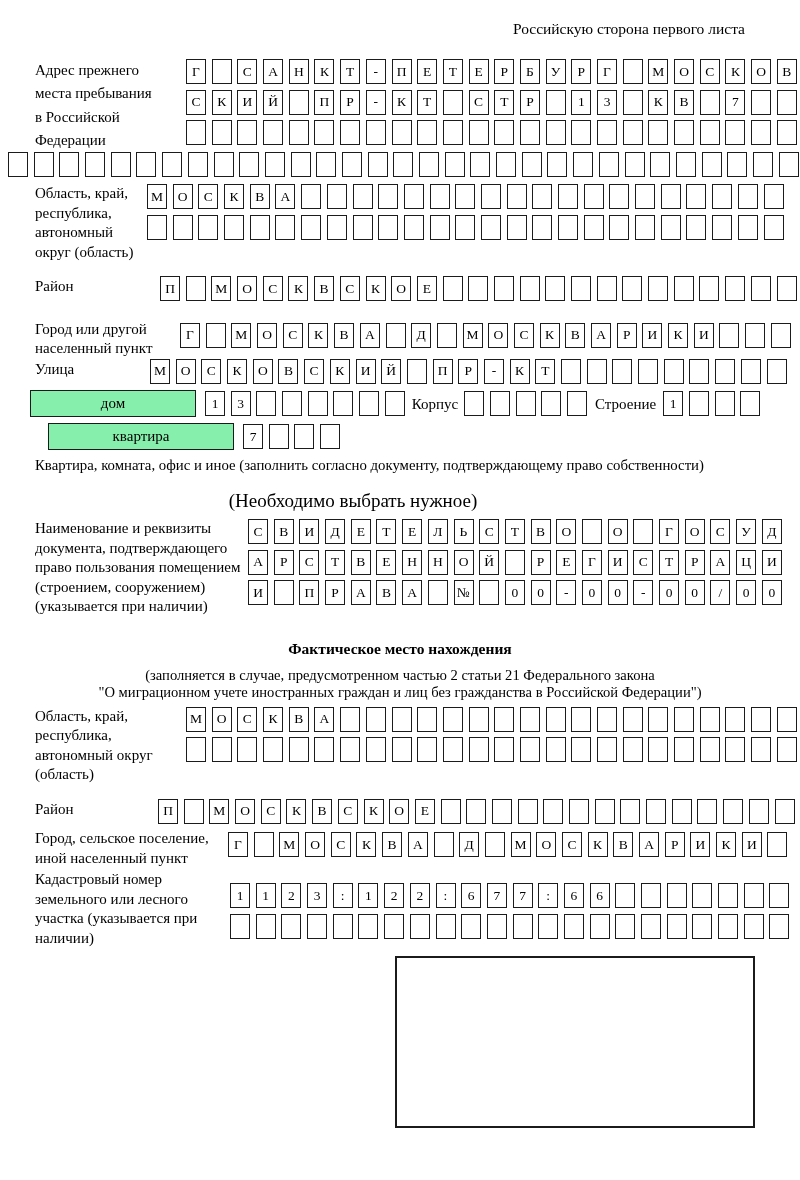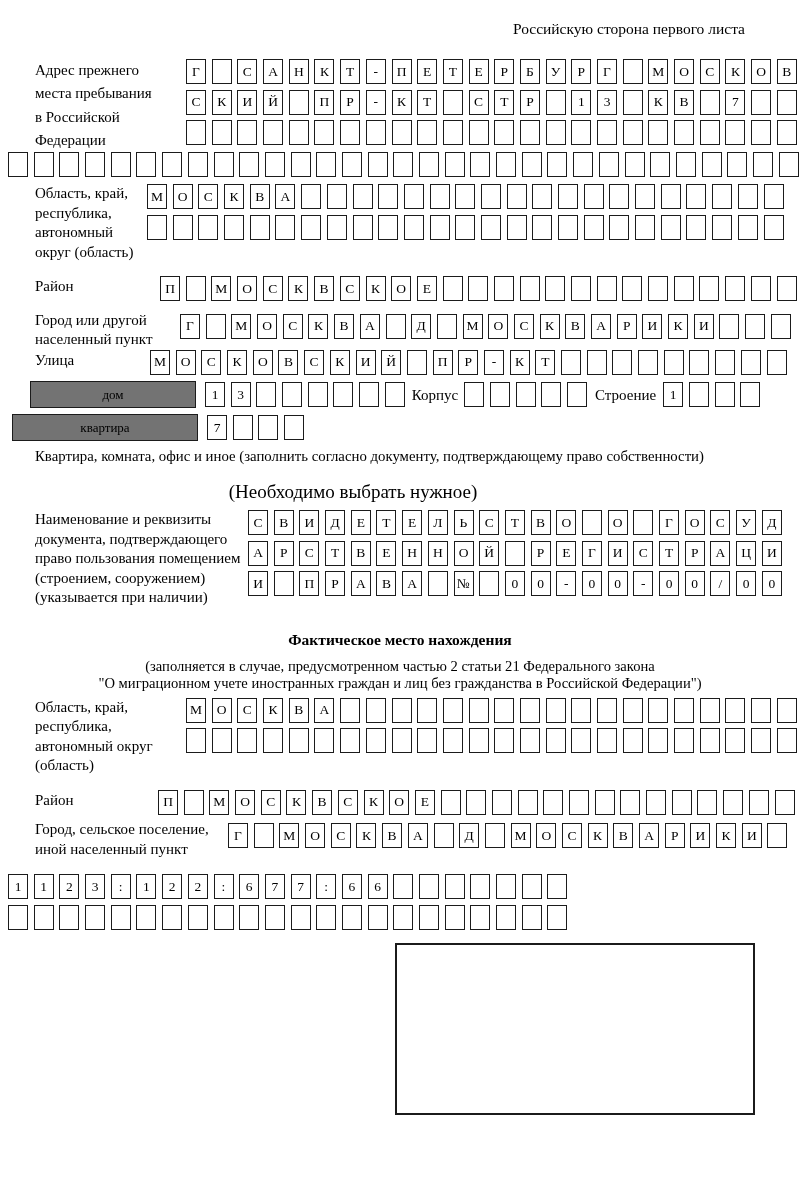--- a/index.html
+++ b/index.html
@@ -24,21 +24,21 @@
   .w-doc{width:235px;margin-right:5px}
   .w-freg{width:170px;margin-right:8px}
   .w-fdist{width:140px;margin-right:10px}
   .w-fcity{width:220px;margin-right:0}
   .w-kad{width:222px;margin-right:0}
 
   .note-center{width:784px;text-align:center;font-size:14.6px}
   .title-center{width:784px;text-align:center;font-weight:bold;font-size:15.5px}
 
   .inline-row{display:flex;align-items:center}
-  .widebox{height:27px;border:1.6px solid #1b1b1b;display:flex;align-items:center;justify-content:center;font-size:13px;background:#737373}
+  .widebox{height:27px;border:1.6px solid #1b1b1b;display:flex;align-items:center;justify-content:center;font-size:15px;background:#86efac}
   .smalllabel{font-size:15px;line-height:1.2}
   .caption{padding-left:27px;font-size:14.8px}
 
   .checkbox{width:21px;height:27px;border:1.6px solid #1b1b1b;display:flex;align-items:center;justify-content:center;font-size:14.5px;background:#fff;flex:0 0 auto}
 
   .stampbox{margin-left:387px;width:360px;height:172px;border:2px solid #1b1b1b;background:#fff}
 </style>
 </head>
 <body>
 
@@ -248,21 +248,21 @@
         <span class="cell"></span>
         <span class="cell"></span>
         <span class="cell"></span>
         <span class="cell"></span>
         <span class="cell"></span>
         <span class="cell"></span>
         <span class="cell"></span>
       </div>
   </div>
 
-  <div class="group" style="margin-top:4px">
+  <div class="group" style="margin-top:13px">
     <div class="label tight w-s2city">Город или другой населенный пункт</div>
     <div class="cellrow" style="margin-top:3px">
         <span class="cell">Г</span>
         <span class="cell"></span>
         <span class="cell">М</span>
         <span class="cell">О</span>
         <span class="cell">С</span>
         <span class="cell">К</span>
         <span class="cell">В</span>
         <span class="cell">А</span>
@@ -338,21 +338,21 @@
       </div>
     <div class="smalllabel" style="margin-left:8px">Строение</div>
     <div class="cellrow" style="margin-bottom:0;margin-left:7px">
         <span class="cell">1</span>
         <span class="cell"></span>
         <span class="cell"></span>
         <span class="cell"></span>
       </div>
   </div>
 
-  <div class="inline-row" style="margin-left:4px;margin-top:6px">
+  <div class="inline-row" style="margin-left:40px;margin-top:6px">
     <div class="widebox" style="width:186px">квартира</div>
     <div class="cellrow" style="margin-bottom:0;margin-left:9px">
         <span class="cell">7</span>
         <span class="cell"></span>
         <span class="cell"></span>
         <span class="cell"></span>
       </div>
   </div>
   <div class="caption" style="margin-top:7px">Квартира, комната, офис и иное (заполнить согласно документу, подтверждающему право собственности)</div>
 
@@ -548,20 +548,21 @@
         <span class="cell">А</span>
         <span class="cell">Р</span>
         <span class="cell">И</span>
         <span class="cell">К</span>
         <span class="cell">И</span>
         <span class="cell"></span>
       </div>
   </div>
 
   <div class="group" style="margin-top:2px">
+    <div class="label tight w-kad">Кадастровый номер земельного или лесного участка (указывается при наличии)</div>
     <div class="rows">
       <div class="cellrow" style="margin-top:13px">
           <span class="cell">1</span>
           <span class="cell">1</span>
           <span class="cell">2</span>
           <span class="cell">3</span>
           <span class="cell">:</span>
           <span class="cell">1</span>
           <span class="cell">2</span>
           <span class="cell">2</span>

